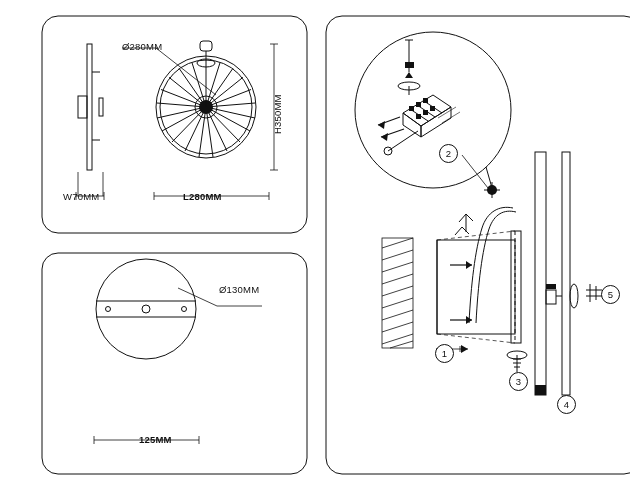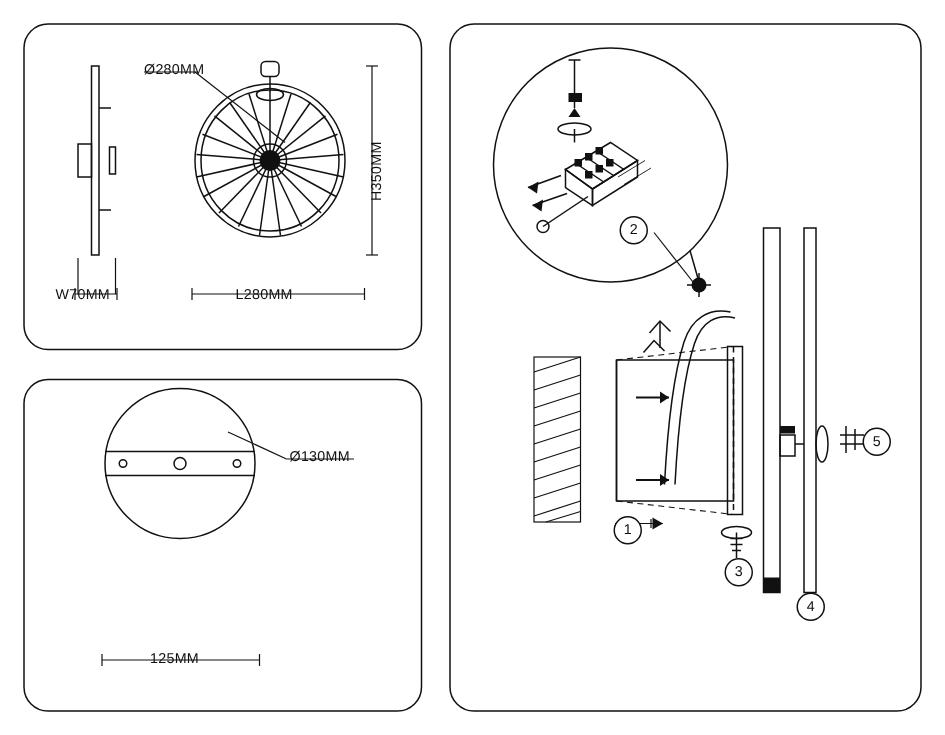--- a/index.html
+++ b/index.html
@@ -11,20 +11,21 @@
     width: 630px;
     height: 490px;
     font-family: "Liberation Sans", sans-serif;
     overflow: hidden;
   }
   #sheet {
     position: relative;
     width: 517px;
     height: 490px;
     background: #ffffff;
+    margin-left: 26px;
   }
   svg.layer {
     position: absolute;
     top: 0;
     left: 0;
     width: 630px;
     height: 490px;
   }
   .lbl {
     position: absolute;
@@ -257,24 +258,24 @@
         <line x1="564" y1="284" x2="564" y2="302"></line>
         <line x1="570" y1="286" x2="570" y2="300"></line>
       </g>
 
     </g>
   </svg>
 
   <div class="lbl" style="left:96px; top:41px;">Ø280MM</div>
   <div class="lbl rot" style="left:246px; top:134px;">H350MM</div>
   <div class="lbl" style="left:37px; top:191px;">W70MM</div>
-  <div class="lbl" style="left:157px; top:191px;">L280MM</div>
-
-  <div class="lbl" style="left:193px; top:299px;">Ø130MM</div>
-  <div class="lbl" style="left:100px; top:434px;">125MM</div>
+  <div class="lbl" style="left:157px; top:191px;font-weight:bold;">L280MM</div>
+
+  <div class="lbl" style="left:193px; top:284px;">Ø130MM</div>
+  <div class="lbl" style="left:113px; top:434px;font-weight:bold;">125MM</div>
 
   <div class="callout" style="left:409px; top:344px;">1</div>
   <div class="callout" style="left:413px; top:144px;">2</div>
   <div class="callout" style="left:483px; top:372px;">3</div>
   <div class="callout" style="left:531px; top:395px;">4</div>
   <div class="callout" style="left:575px; top:285px;">5</div>
 
 </div>
 
 </body></html>

